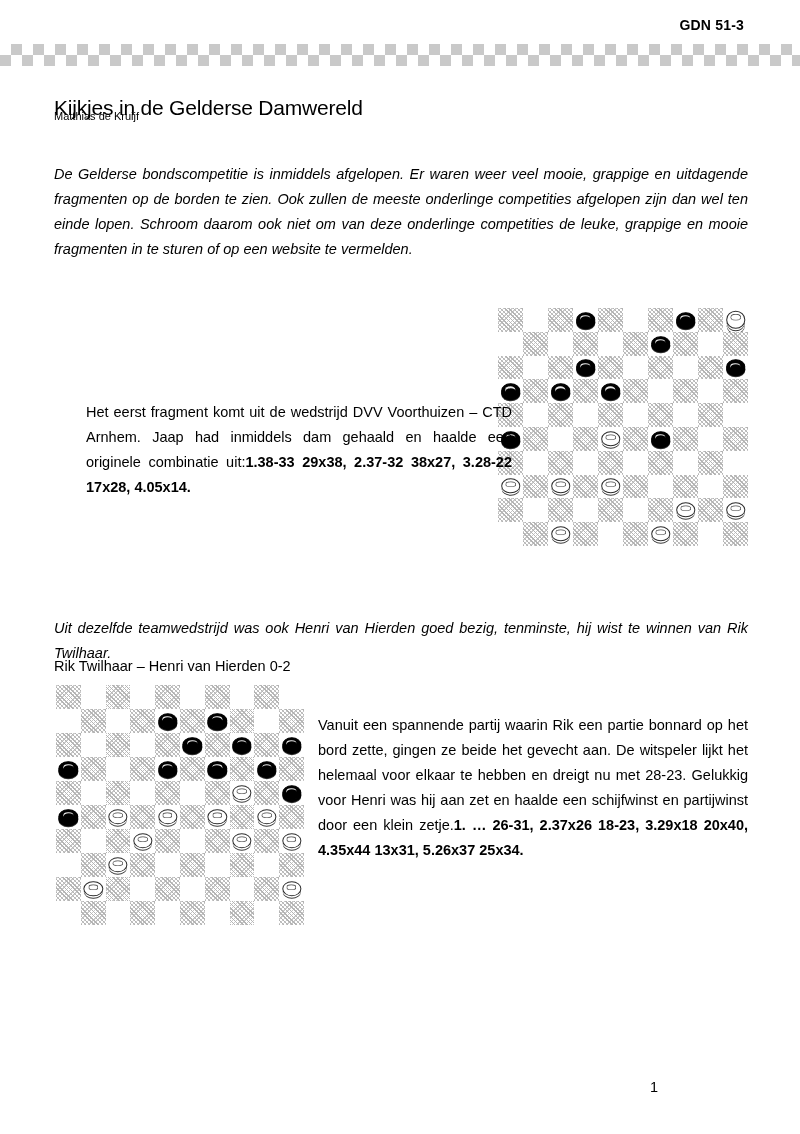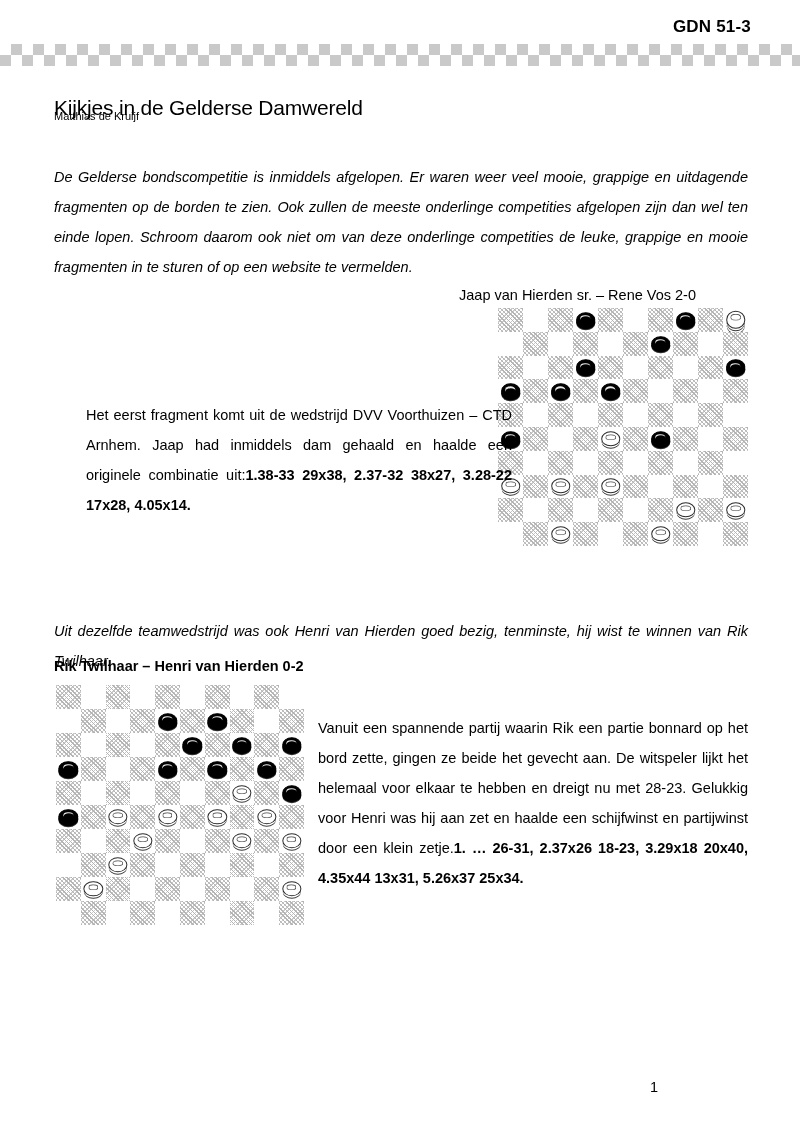--- a/index.html
+++ b/index.html
@@ -10,22 +10,22 @@
     font-family:"Liberation Sans", sans-serif;
     color:#000000;
     position:relative;
     overflow:hidden;
   }
   .page{position:relative;width:800px;height:1134px;}
 
   
   .header-title{
     position:absolute;
-    right:49px; top:17px;
-    font-size:17px;
+    right:56px; top:17px;
+    font-size:14px;
     font-weight:bold;
     letter-spacing:0.2px;
     white-space:nowrap;
     text-align:center;
   }
   .checker-strip{
     position:absolute;
     left:0; top:44px;
     width:800px; height:22px;
     background-image:
@@ -50,39 +50,39 @@
     left:54px; top:110px;
     font-size:11px;
     white-space:nowrap;
     text-align:right;
   }
 
   
   .para{
     position:absolute;
     font-size:14.5px;
-    line-height:30px;
+    line-height:25px;
     text-align:justify;
   }
   .para.italic{font-style:italic;}
   .p-intro{left:54px; top:147px; width:694px;}
   .p-body1{left:54px; top:385px; width:426px;margin-left:32px;}
   .p-body1 b{font-weight:bold;}
   .p-mid{left:54px; top:601px; width:694px;}
   .p-body2{left:318px; top:698px; width:430px;}
   .p-body2 b{font-weight:bold;}
 
   
   .caption{
     position:absolute;
     font-size:14.5px;
     white-space:nowrap;
   }
   .cap-1{left:459px; top:287px;}
-  .cap-2{left:54px; top:658px;font-weight:bold;}
+  .cap-2{left:54px; top:658px;}
 
   
   .board{
     position:absolute;
     display:grid;
     grid-template-columns:repeat(10,1fr);
     grid-template-rows:repeat(10,1fr);
     background:#ffffff;
   }
   #board-1{left:498px; top:308px; width:250px; height:238px;}
@@ -166,21 +166,20 @@
 
   <div class="header-title">GDN 51-3</div>
 
   <div class="checker-strip"></div>
 
   <h1 class="article-title">Kijkjes in de Gelderse Damwereld</h1>
   <div class="byline">Matthias de Kruijf</div>
 
   <p class="para italic p-intro">De Gelderse bondscompetitie is inmiddels afgelopen. Er waren weer veel mooie, grappige en uitdagende fragmenten op de borden te zien. Ook zullen de meeste onderlinge competities afgelopen zijn dan wel ten einde lopen. Schroom daarom ook niet om van deze onderlinge competities de leuke, grappige en mooie fragmenten in te sturen of op een website te vermelden.</p>
 
-  <div class="caption cap-1">Jaap van Hierden sr. – Rene Vos 2-0</div>
 
   <div class="board" id="board-1">
       <div class="sq dark"></div>
       <div class="sq light"></div>
       <div class="sq dark"></div>
       <div class="sq light">
         <div class="piece black"></div>
       </div>
       <div class="sq dark"></div>
       <div class="sq light"></div>

